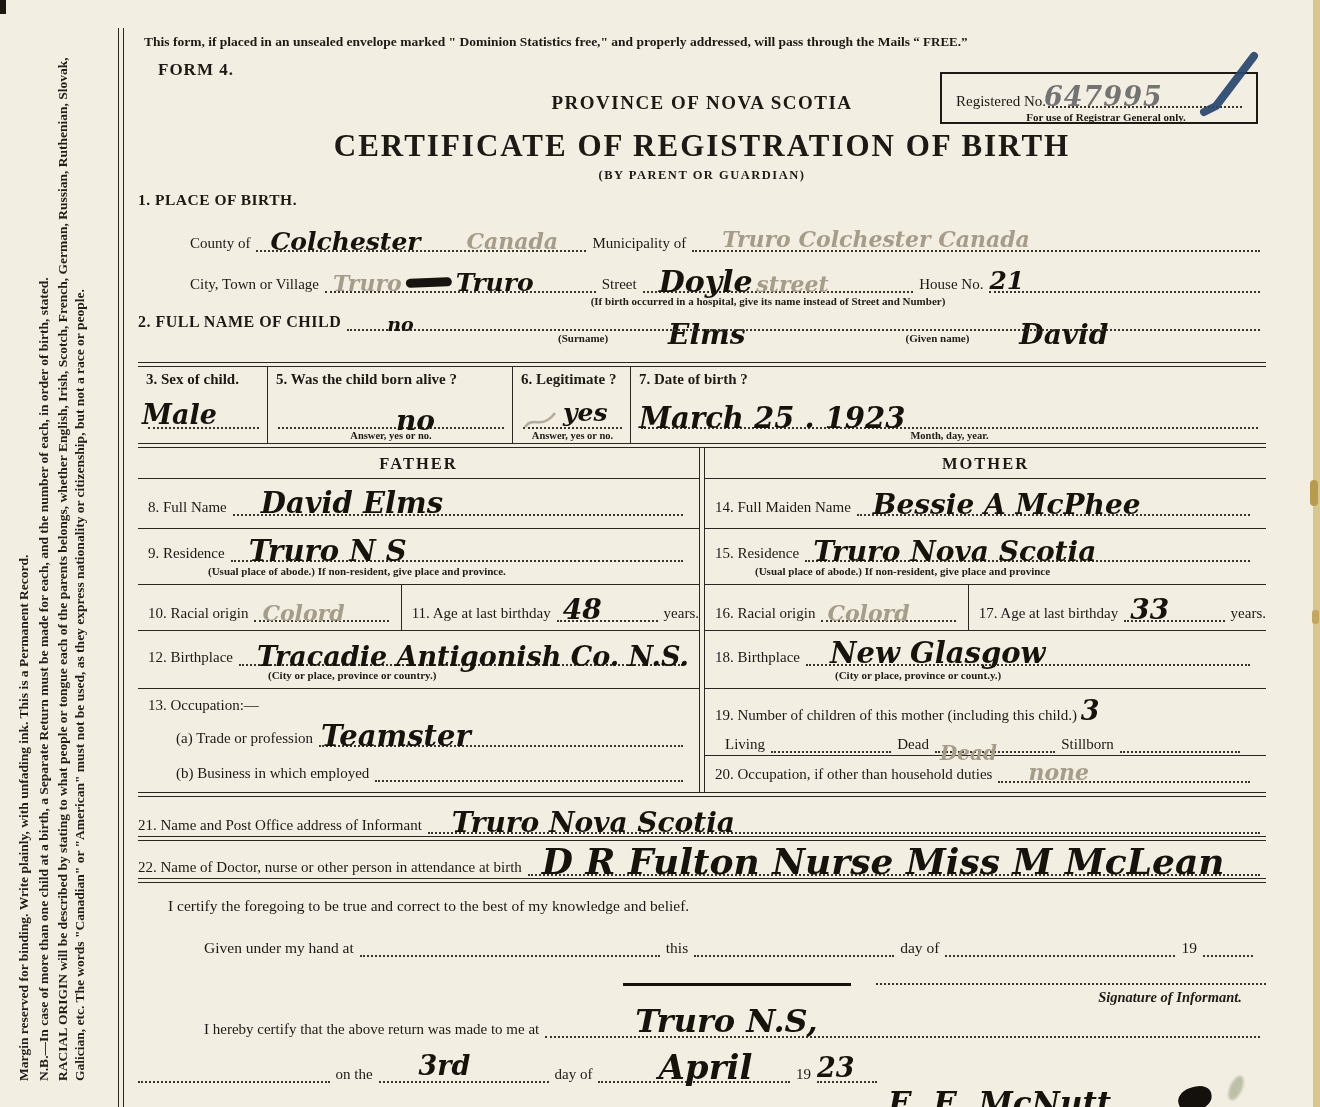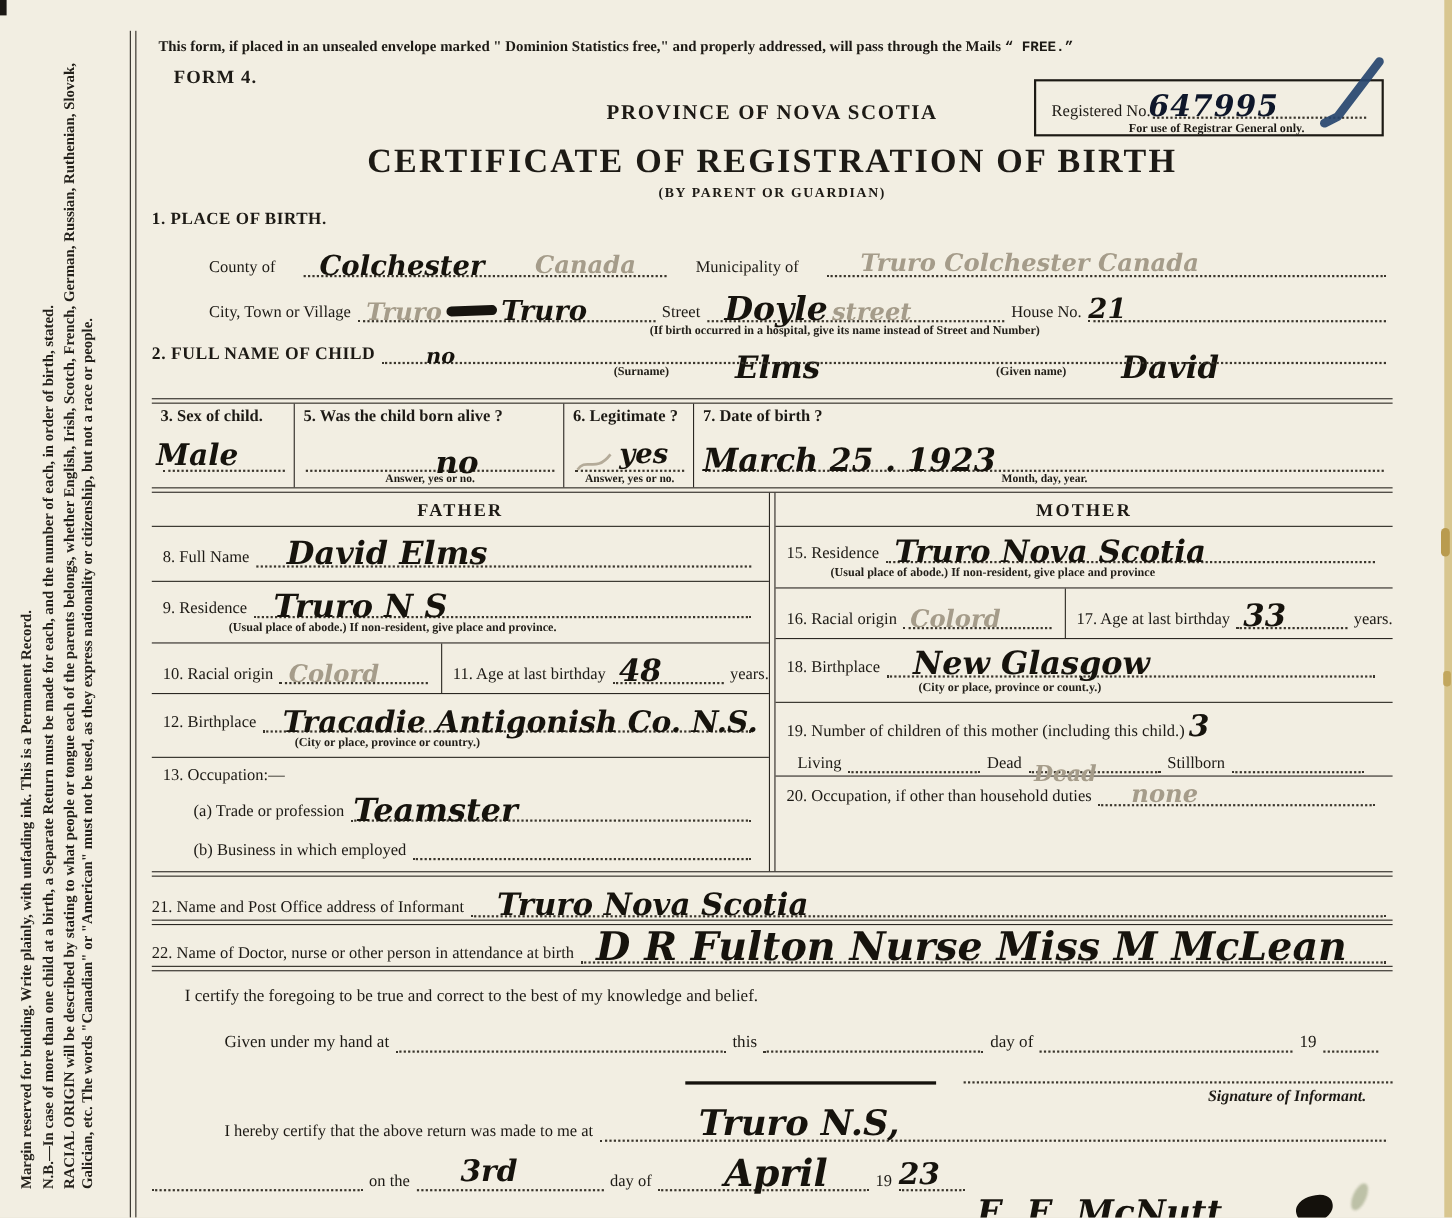--- a/index.html
+++ b/index.html
@@ -21,21 +21,21 @@
   
   .form{position:absolute;left:138px;top:26px;width:1128px;}
   .notice{font-weight:bold;font-size:13.5px;margin:8px 0 0 6px;}
   .form-no{font-weight:bold;font-size:17px;letter-spacing:1px;margin:10px 0 0 20px;}
   .reg-box{position:absolute;right:8px;top:46px;width:318px;height:52px;border:2.5px solid #1d1a15;
     box-sizing:border-box;padding:8px 0 0 14px;}
   .reg-line{display:flex;align-items:flex-end;}
   .reg-label{font-size:15px;white-space:nowrap;text-align:center;}
   .reg-field{flex:1;border-bottom:2px dotted #3a352c;margin:0 14px 2px 2px;position:relative;height:24px;}
   .reg-val{position:absolute;left:-4px;bottom:-6px;font-family:"DejaVu Serif",serif;
-    font-style:italic;font-weight:bold;font-size:27px;letter-spacing:1px;color:#0f172a;}
+    font-style:italic;font-weight:bold;font-size:27px;letter-spacing:1px;color:#737373;}
   .reg-note{font-weight:bold;font-size:11px;text-align:center;margin-top:1px;}
   .check-svg{position:absolute;right:-6px;top:-24px;}
   .province{text-align:center;font-weight:bold;font-size:19px;letter-spacing:1.5px;margin-top:12px;}
   .title{text-align:center;font-weight:bold;font-size:31px;letter-spacing:2px;margin-top:14px;}
   .subtitle{text-align:center;font-weight:bold;font-size:12.5px;letter-spacing:1.5px;margin-top:4px;}
   .sec1{font-weight:bold;font-size:15.5px;letter-spacing:.5px;margin-top:8px;}
   .frow{display:flex;align-items:flex-end;font-size:15px;}
   .lbl{white-space:nowrap;}
   .field{flex:1;border-bottom:2px dotted #3a352c;margin:0 6px;position:relative;height:8px;}
   .hw{font-family:"DejaVu Serif",serif;font-style:italic;font-weight:bold;color:#16130d;white-space:nowrap;}
@@ -87,21 +87,21 @@
 
   <div class="vrule"></div>
   <div class="page-edge"></div>
   <div class="edge-spot1"></div>
   <div class="edge-spot2"></div>
   <div class="green-smudge"></div>
 
   <div class="form">
 
     <div class="notice">
-      <span>This form, if placed in an unsealed envelope marked " Dominion Statistics free," and properly addressed, will pass through the Mails </span><span style="font-family:Liberation Mono, monospace;font-size:13px;text-align:center;">“ FREE.”</span>
+      <span>This form, if placed in an unsealed envelope marked " Dominion Statistics free," and properly addressed, will pass through the Mails </span><span style="font-family:Liberation Serif, serif;font-size:13px;text-align:center;">“ FREE.”</span>
     </div>
 
     <div class="form-no">FORM 4.</div>
 
     <div class="reg-box">
       <div class="reg-line">
         <span class="reg-label">Registered No.</span>
         <span class="reg-field">
           <span class="reg-val">647995</span>
         </span>
@@ -111,21 +111,21 @@
         <path d="M6 62 L18 56 L56 6" stroke="#27456f" stroke-width="8" fill="none" stroke-linecap="round" stroke-linejoin="round" opacity="0.92"></path>
       </svg>
     </div>
 
     <div class="province">PROVINCE OF NOVA SCOTIA</div>
     <div class="title">CERTIFICATE OF REGISTRATION OF BIRTH</div>
     <div class="subtitle">(BY PARENT OR GUARDIAN)</div>
 
     <div class="sec1">1. PLACE OF BIRTH.</div>
 
-    <div class="frow" style="margin:26px 0 0 52px;gap:20px;">
+    <div class="frow" style="margin:26px 0 0 52px;">
       <span class="lbl">County of</span>
       <span class="field" style="max-width:330px;">
         <span class="hw big" style="position:absolute;left:14px;bottom:-6px;">Colchester</span>
         <span class="hw med pencil" style="position:absolute;left:210px;bottom:-4px;">Canada</span>
       </span>
       <span class="lbl">Municipality of</span>
       <span class="field">
         <span class="hw med pencil" style="position:absolute;left:30px;bottom:-2px;">Truro Colchester Canada</span>
       </span>
     </div>
@@ -273,20 +273,28 @@
             <span class="field"></span>
           </div>
         </div>
       </div>
 
       <div class="vsep"></div>
 
       <div class="pcol">
         <div class="phead">MOTHER</div>
 
+        <div class="prow" style="height:50px;">
+          <div class="frow" style="margin-top:18px;">
+            <span class="lbl">14. Full Maiden Name</span>
+            <span class="field">
+              <span class="hw" style="font-size:28px;position:absolute;left:16px;bottom:-7px;">Bessie A McPhee</span>
+            </span>
+          </div>
+        </div>
 
         <div class="prow" style="height:56px;">
           <div class="frow" style="margin-top:14px;">
             <span class="lbl">15. Residence</span>
             <span class="field">
               <span class="hw" style="font-size:28px;position:absolute;left:8px;bottom:-8px;">Truro Nova Scotia</span>
             </span>
           </div>
           <div class="hint" style="margin:3px 0 0 40px;">(Usual place of abode.)  If non-resident, give place and province</div>
         </div>

